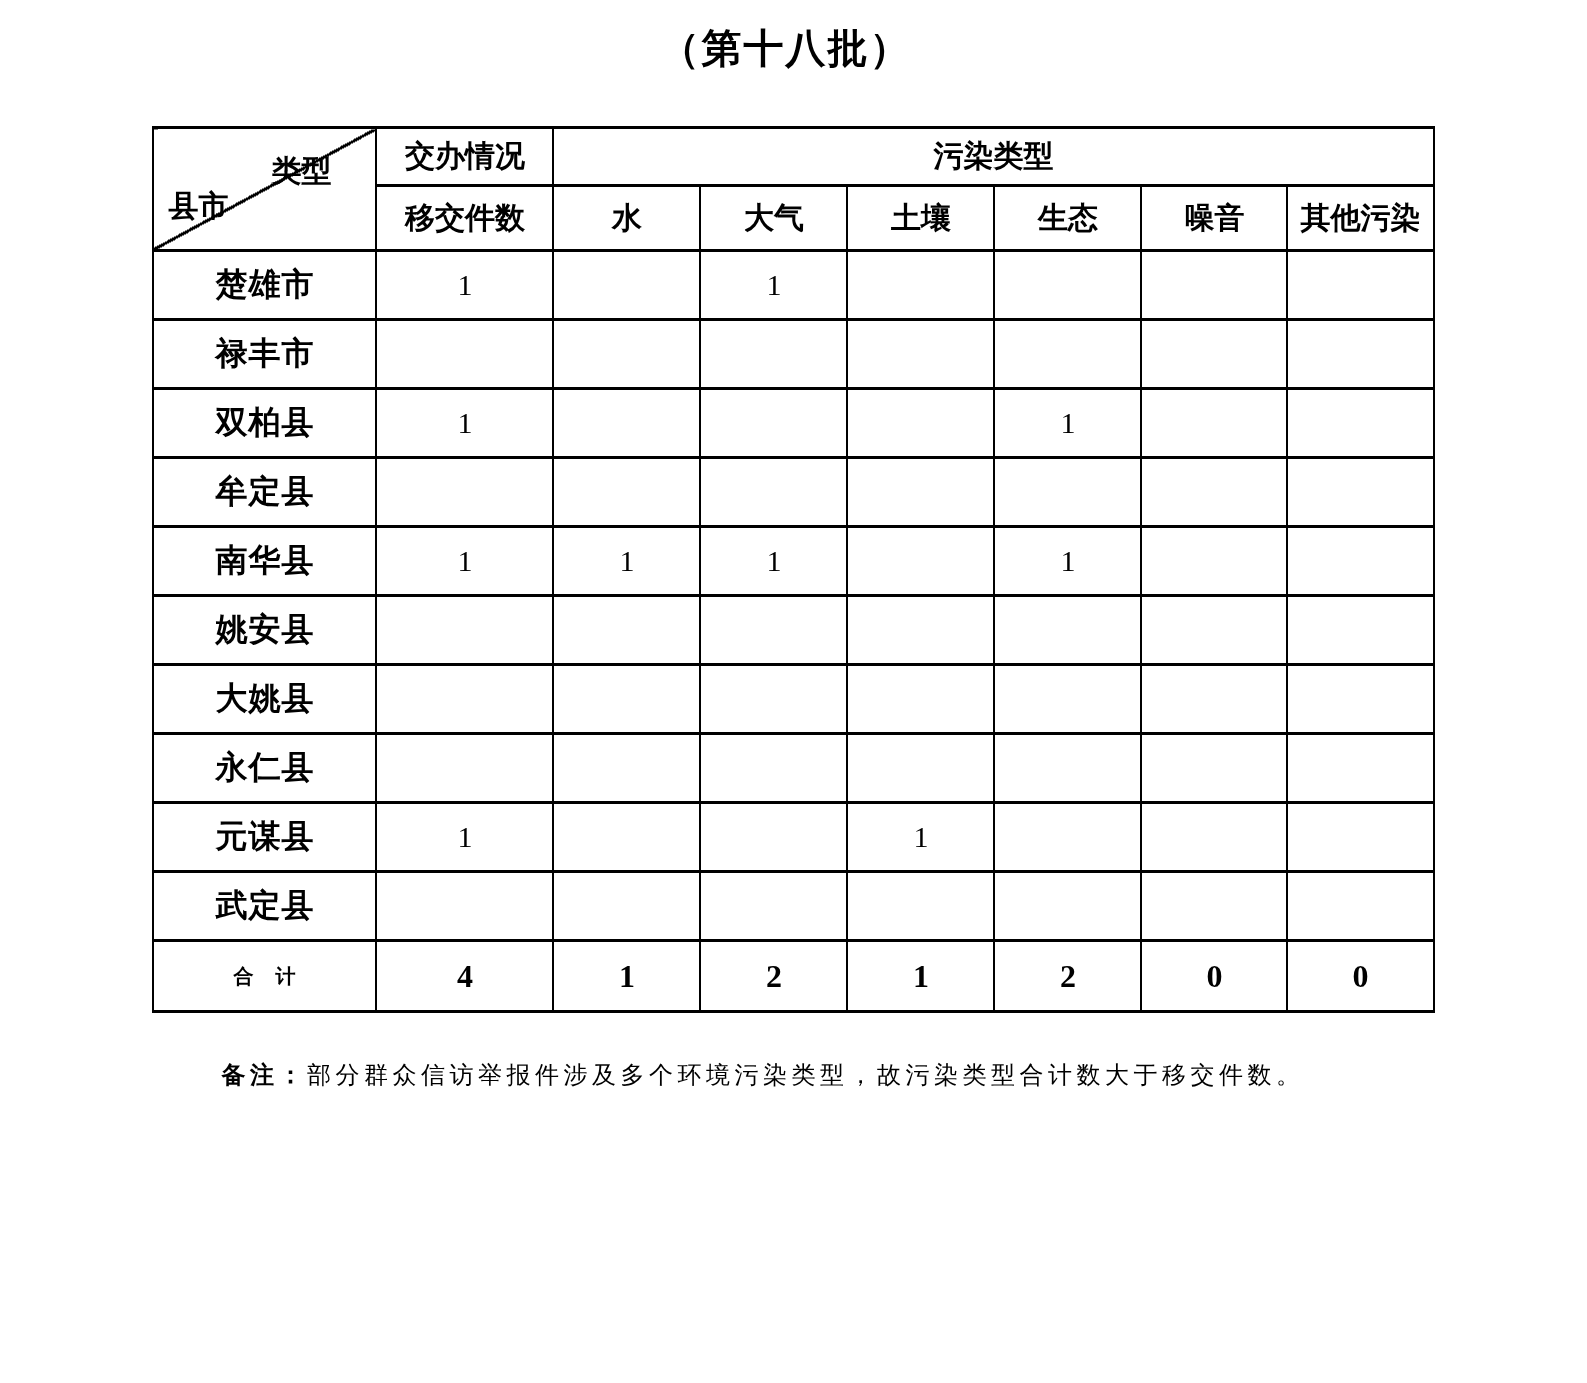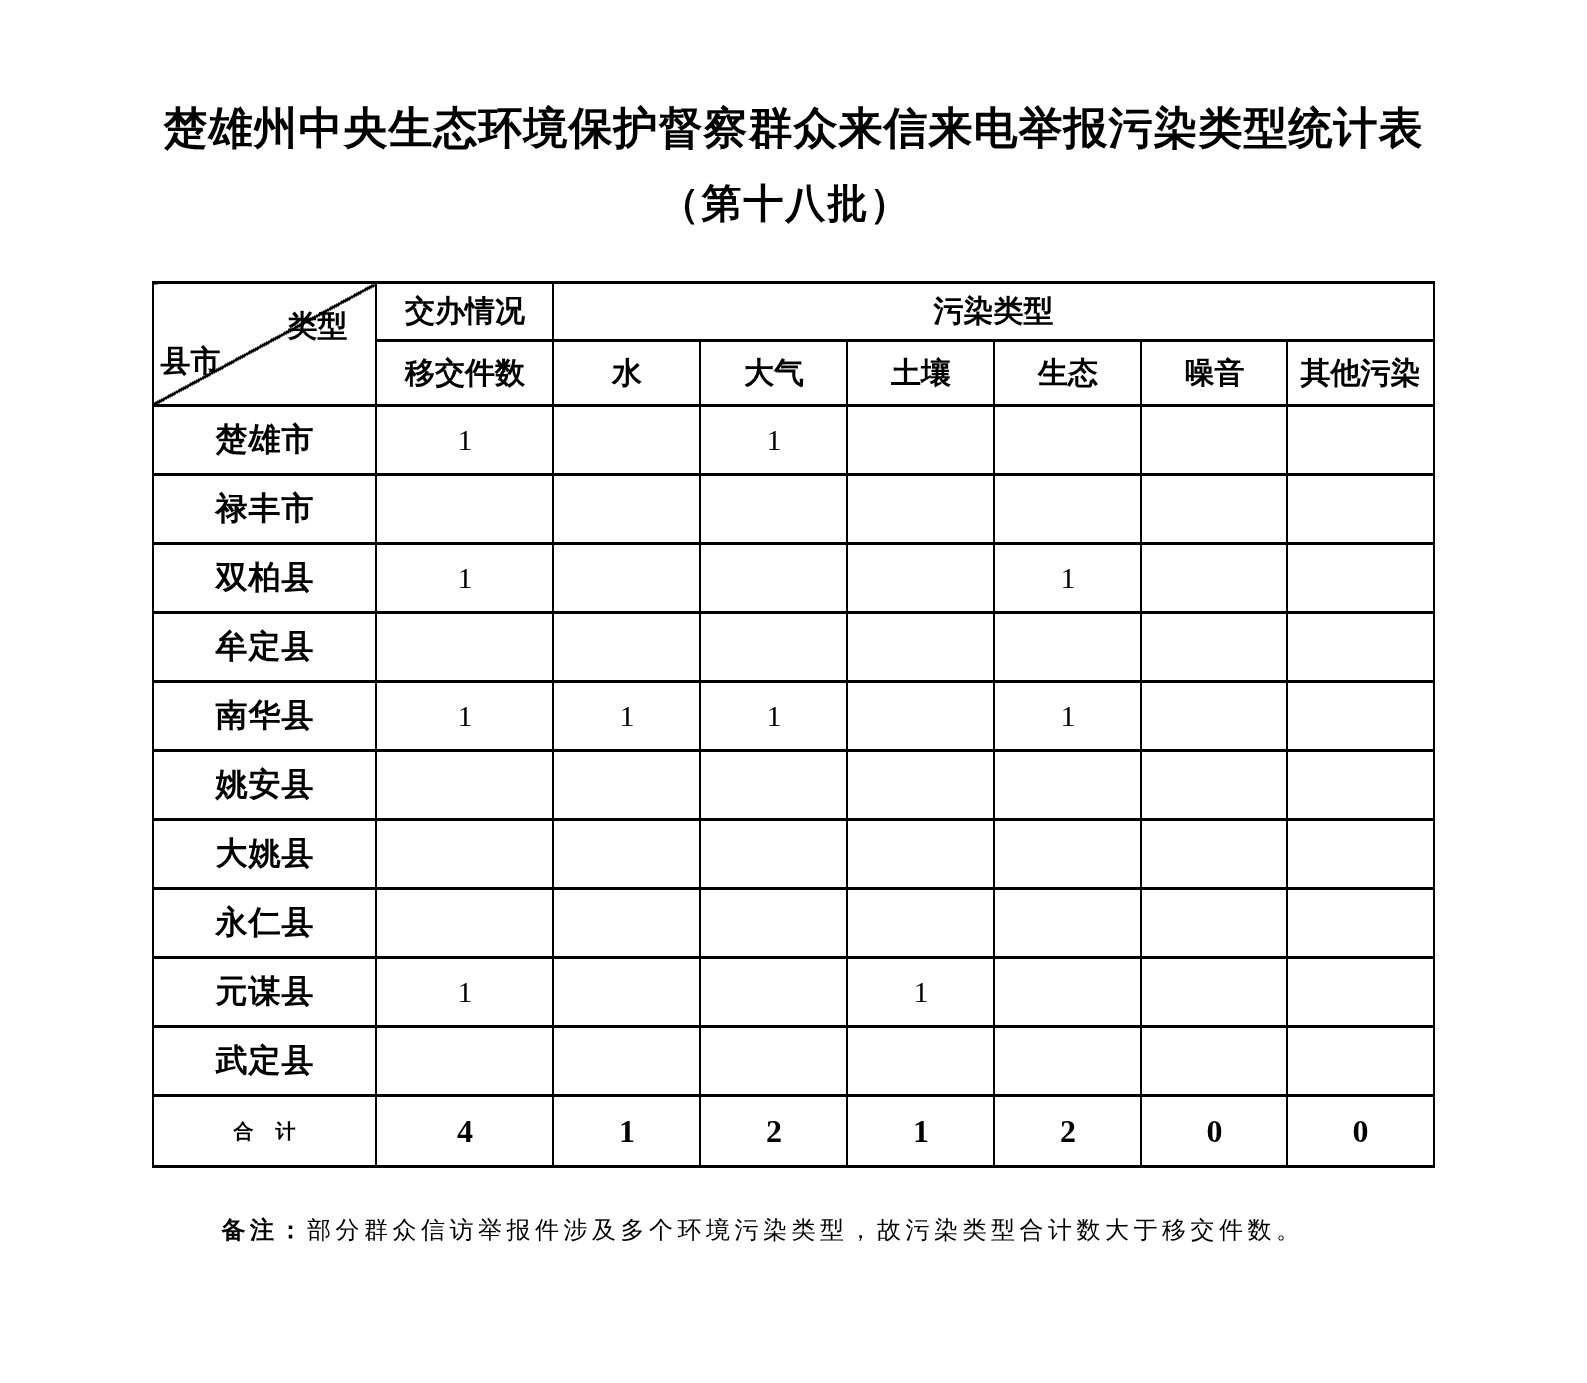--- a/index.html
+++ b/index.html
@@ -84,49 +84,48 @@
     
     background: linear-gradient(to bottom right,
       transparent calc(50% - 1.5px),
       #000 calc(50% - 1.5px),
       #000 calc(50% + 1.5px),
       transparent calc(50% + 1.5px));
   }
   .c-top {
     position: absolute;
     top: 22px;
-    right: 28px;
+    right: 44px;
     font-size: 30px;
     font-weight: bold;
     text-align: center;
   }
   .c-bot {
     position: absolute;
     bottom: 22px;
-    left: 6px;
+    left: 14px;
     font-size: 30px;
     font-weight: bold;
   }
   .note {
     width: 1280px;
     margin: 22px auto 0 auto;
     font-size: 24px;
     line-height: 80px;
     letter-spacing: 4.5px;
     text-indent: 68px;
     text-align: justify;
   }
   .note b { font-weight: bold; }
 </style>
 </head>
 <body>
 
 <div class="page">
 
-  <h1 class="title">楚雄州中央生态环境保护督察群众来信来电举报污染类型统计表</h1>
   <h2 class="subtitle">（第十八批）</h2>
 
   <table class="stats">
     <colgroup>
       <col style="width:223px">
       <col style="width:177px">
       <col style="width:147px">
       <col style="width:147px">
       <col style="width:147px">
       <col style="width:147px">

